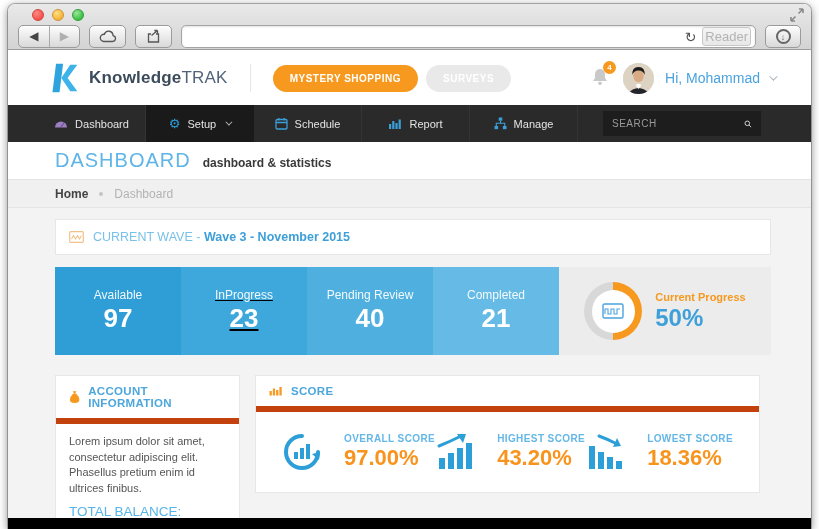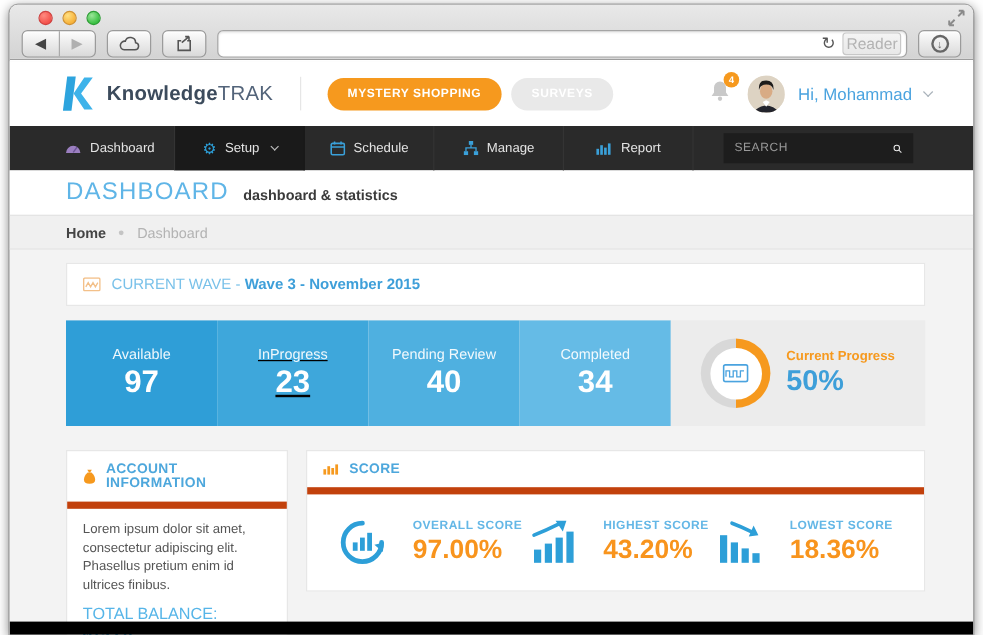--- a/index.html
+++ b/index.html
@@ -107,21 +107,21 @@
   .cards-row { margin-top:20px; display:flex; gap:15px; align-items:flex-start; }
   .card-header { display:flex; align-items:center; gap:8px; padding:9px 13px; border-bottom:6px solid #c2410c; }
   .card-title { font-size:11.5px; font-weight:600; color:#4da7dc; letter-spacing:.3px; }
   .account-card { width:185px; }
   .account-body { padding:10px 13px 0; }
   .account-text { font-size:11px; line-height:1.42; color:#555; }
   .balance-line { margin-top:8px; font-size:13.5px; }
   .balance-label { color:#56b5e8; }
   .balance-value { color:#2d9fd8; font-weight:bold; }
 
-  .right-col { flex:1; display:flex; flex-direction:column; }
+  .right-col { flex:1; display:flex; flex-direction:row; }
   .score-body { padding:20px 26px; display:flex; justify-content:space-between; }
   .metric { display:flex; align-items:center; gap:22px; }
   .metric-label { font-size:10px; font-weight:600; letter-spacing:.4px; color:#64b7e6; }
   .metric-value { font-size:22px; font-weight:bold; color:#f8941d; margin-top:1px; }
 
   .reporting-card { margin-top:8px; }
 
   .black-bar { position:absolute; left:0; right:0; bottom:0; height:11px; background:#000; z-index:20; }
 </style>
 </head>
@@ -219,37 +219,37 @@
       <div class="nav-item">
         <svg width="13" height="13" viewBox="0 0 13 13">
           <rect x="1" y="2.5" width="11" height="9.5" rx="1.2" fill="none" stroke="#3aa0d9" stroke-width="1.3"></rect>
           <line x1="1" y1="5.5" x2="12" y2="5.5" stroke="#3aa0d9" stroke-width="1.3"></line>
           <line x1="3.8" y1="1" x2="3.8" y2="3.5" stroke="#3aa0d9" stroke-width="1.3"></line>
           <line x1="9.2" y1="1" x2="9.2" y2="3.5" stroke="#3aa0d9" stroke-width="1.3"></line>
         </svg>
         <span>Schedule</span>
       </div>
       <div class="nav-item">
+        <svg width="14" height="12" viewBox="0 0 14 12">
+          <rect x="1" y="6" width="2.2" height="5" fill="#3aa0d9"></rect>
+          <rect x="4.2" y="3" width="2.2" height="8" fill="#3aa0d9"></rect>
+          <rect x="7.4" y="5" width="2.2" height="6" fill="#3aa0d9"></rect>
+          <rect x="10.6" y="1.5" width="2.2" height="9.5" fill="#3aa0d9"></rect>
+        </svg>
+        <span>Report</span>
+      </div>
+      <div class="nav-item">
         <svg width="13" height="13" viewBox="0 0 13 13">
           <rect x="4.7" y="0.5" width="3.6" height="3.2" fill="#3aa0d9"></rect>
           <rect x="0.5" y="9" width="3.6" height="3.2" fill="#3aa0d9"></rect>
           <rect x="8.9" y="9" width="3.6" height="3.2" fill="#3aa0d9"></rect>
           <path d="M6.5 3.7 v2.5 M2.3 9 v-2.8 h8.4 V9" fill="none" stroke="#3aa0d9" stroke-width="1.1"></path>
         </svg>
         <span>Manage</span>
       </div>
-      <div class="nav-item">
-        <svg width="14" height="12" viewBox="0 0 14 12">
-          <rect x="1" y="6" width="2.2" height="5" fill="#3aa0d9"></rect>
-          <rect x="4.2" y="3" width="2.2" height="8" fill="#3aa0d9"></rect>
-          <rect x="7.4" y="5" width="2.2" height="6" fill="#3aa0d9"></rect>
-          <rect x="10.6" y="1.5" width="2.2" height="9.5" fill="#3aa0d9"></rect>
-        </svg>
-        <span>Report</span>
-      </div>
       <div class="nav-search">
         <input type="text" placeholder="SEARCH" style="">
         <svg width="14" height="14" viewBox="0 0 14 14">
           <circle cx="5.8" cy="5.8" r="4" fill="none" stroke="#e8e8e8" stroke-width="1.5"></circle>
           <line x1="8.8" y1="8.8" x2="12.5" y2="12.5" stroke="#e8e8e8" stroke-width="1.5"></line>
         </svg>
       </div>
     </div>
 
     <div class="title-strip">
@@ -283,21 +283,21 @@
         <div class="stat-cell" style="background: rgb(62, 167, 219); text-decoration: underline;">
           <div class="stat-label">InProgress</div>
           <div class="stat-value">23</div>
         </div>
         <div class="stat-cell" style="background: rgb(79, 176, 224);">
           <div class="stat-label">Pending Review</div>
           <div class="stat-value">40</div>
         </div>
         <div class="stat-cell" style="background: rgb(101, 187, 230);">
           <div class="stat-label">Completed</div>
-          <div class="stat-value">34</div>
+          <div class="stat-value">21</div>
         </div>
         <div class="progress-cell">
           <div class="donut" style="background: conic-gradient(rgb(246, 153, 30) 0deg, rgb(246, 153, 30) 50%, rgb(216, 216, 216) 50%, rgb(216, 216, 216) 100%);">
             <div class="donut-inner">
               <svg width="22" height="16" viewBox="0 0 22 16">
                 <rect x="1" y="1" width="20" height="14" rx="1.5" fill="none" stroke="#4aa3df" stroke-width="1.4"></rect>
                 <path d="M3 11 v-5 h3 v5 h3 v-5 h3 v5 h3 v-5 h3" fill="none" stroke="#4aa3df" stroke-width="1.1"></path>
               </svg>
             </div>
           </div>

